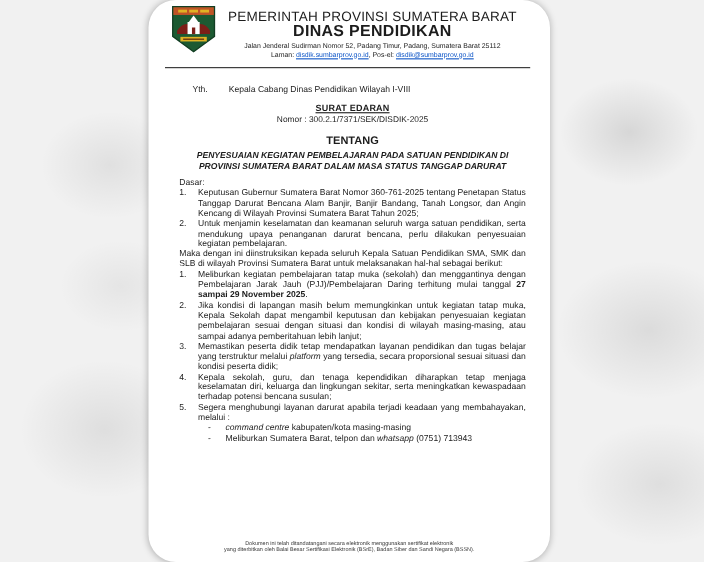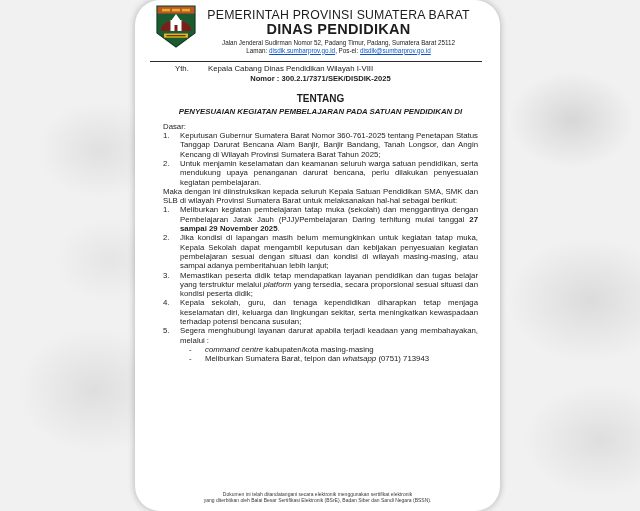--- a/index.html
+++ b/index.html
@@ -26,25 +26,25 @@
   .emblem{position:absolute;left:-9px;top:3px;width:44px;height:46px;}
   .lh-text{padding-left:36px;text-align:center;}
   .lh-gov{font-size:12.3px;line-height:14px;letter-spacing:0.2px;}
   .lh-agency{font-size:14.5px;line-height:15px;font-weight:bold;letter-spacing:0.3px;}
   .lh-address{font-size:6.3px;line-height:7.6px;margin-top:2px;}
   .lh-laman{font-size:6.3px;line-height:7.6px;}
   .lh-link{color:#0a53c6;text-decoration:underline;}
   .rule{margin:7px -4px 0 -13px;border-top:1.8px solid #2b2b2b;height:0;}
 
   
-  .yth{display:flex;margin-top:2px;padding-left:12px;font-size:7.8px;line-height:9.3px;}
+  .yth{display:flex;margin-top:15px;padding-left:12px;font-size:7.8px;line-height:9.3px;}
   .yth .sal{width:33px;flex:none;}
 
   
-  .center{text-align:center;font-weight:bold;}
+  .center{text-align:center;}
   .doc-type{margin-top:8px;font-size:8.2px;font-weight:bold;text-decoration:underline;letter-spacing:0.2px;}
   .doc-num{margin-top:1px;font-size:7.6px;line-height:9px;}
   .tentang{margin-top:10px;font-size:10px;font-weight:bold;}
   .subject{margin-top:3px;font-size:7.8px;font-weight:bold;line-height:9.3px;font-style:italic;}
 
   
   .para{font-size:7.8px;line-height:9.3px;text-align:justify;}
   .dasar-label{margin-top:5px;font-size:7.8px;line-height:9.3px;}
   .li{display:flex;font-size:7.8px;line-height:9.3px;}
   .li .num{width:17px;flex:none;}
@@ -87,24 +87,26 @@
         <div class="lh-laman"><span>Laman: </span><span class="lh-link">disdik.sumbarprov.go.id</span><span>, Pos-el: </span><span class="lh-link">disdik@sumbarprov.go.id</span></div>
       </div>
     </div>
     <div class="rule"></div>
 
     <div class="yth">
       <span class="sal">Yth.</span>
       <span>Kepala Cabang Dinas Pendidikan Wilayah I-VIII</span>
     </div>
 
+    <div class="doc-type center">SURAT EDARAN</div>
     <div class="doc-num center">Nomor : 300.2.1/7371/SEK/DISDIK-2025</div>
     <div class="tentang center">TENTANG</div>
     <div class="subject center">
       <div>PENYESUAIAN KEGIATAN PEMBELAJARAN PADA SATUAN PENDIDIKAN DI</div>
+      <div>PROVINSI SUMATERA BARAT DALAM MASA STATUS TANGGAP DARURAT</div>
     </div>
 
     <div class="dasar-label">Dasar:</div>
     <div class="li">
       <span class="num">1.</span>
       <span class="txt">Keputusan Gubernur Sumatera Barat Nomor 360-761-2025 tentang Penetapan Status Tanggap Darurat Bencana Alam Banjir, Banjir Bandang, Tanah Longsor, dan Angin Kencang di Wilayah Provinsi Sumatera Barat Tahun 2025;</span>
     </div>
     <div class="li">
       <span class="num">2.</span>
       <span class="txt">Untuk menjamin keselamatan dan keamanan seluruh warga satuan pendidikan, serta mendukung upaya penanganan darurat bencana, perlu dilakukan penyesuaian kegiatan pembelajaran.</span>

